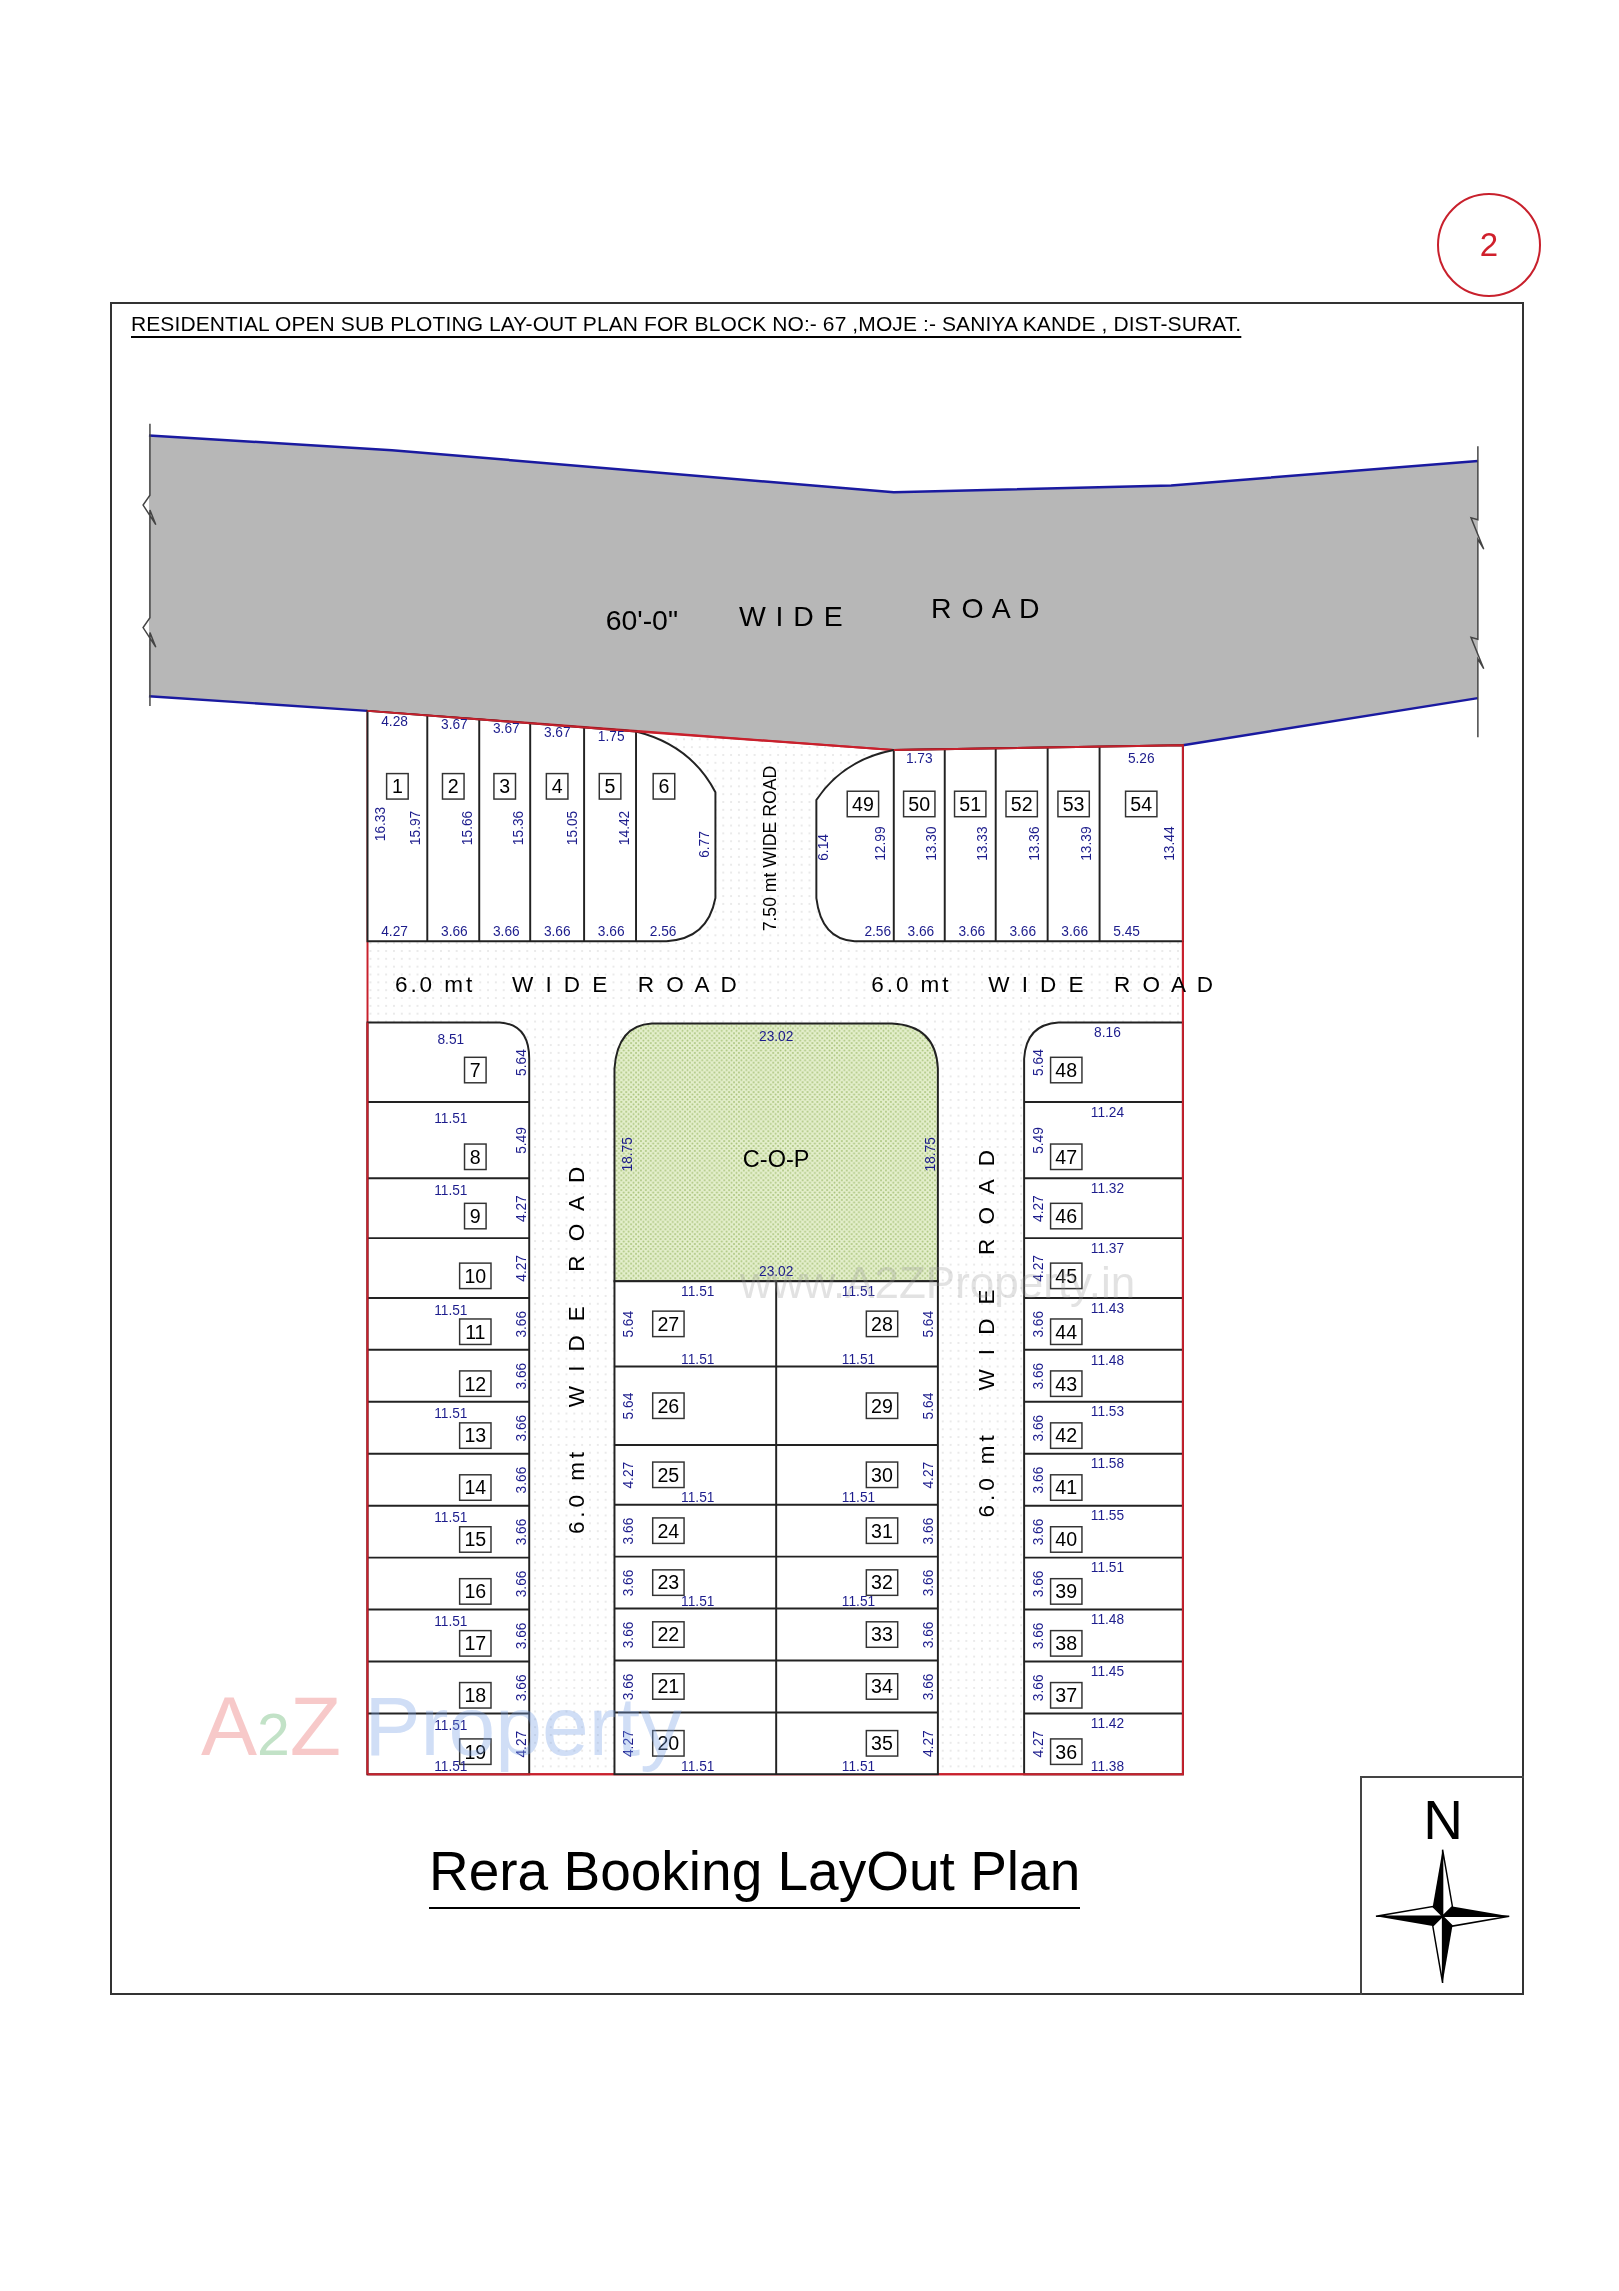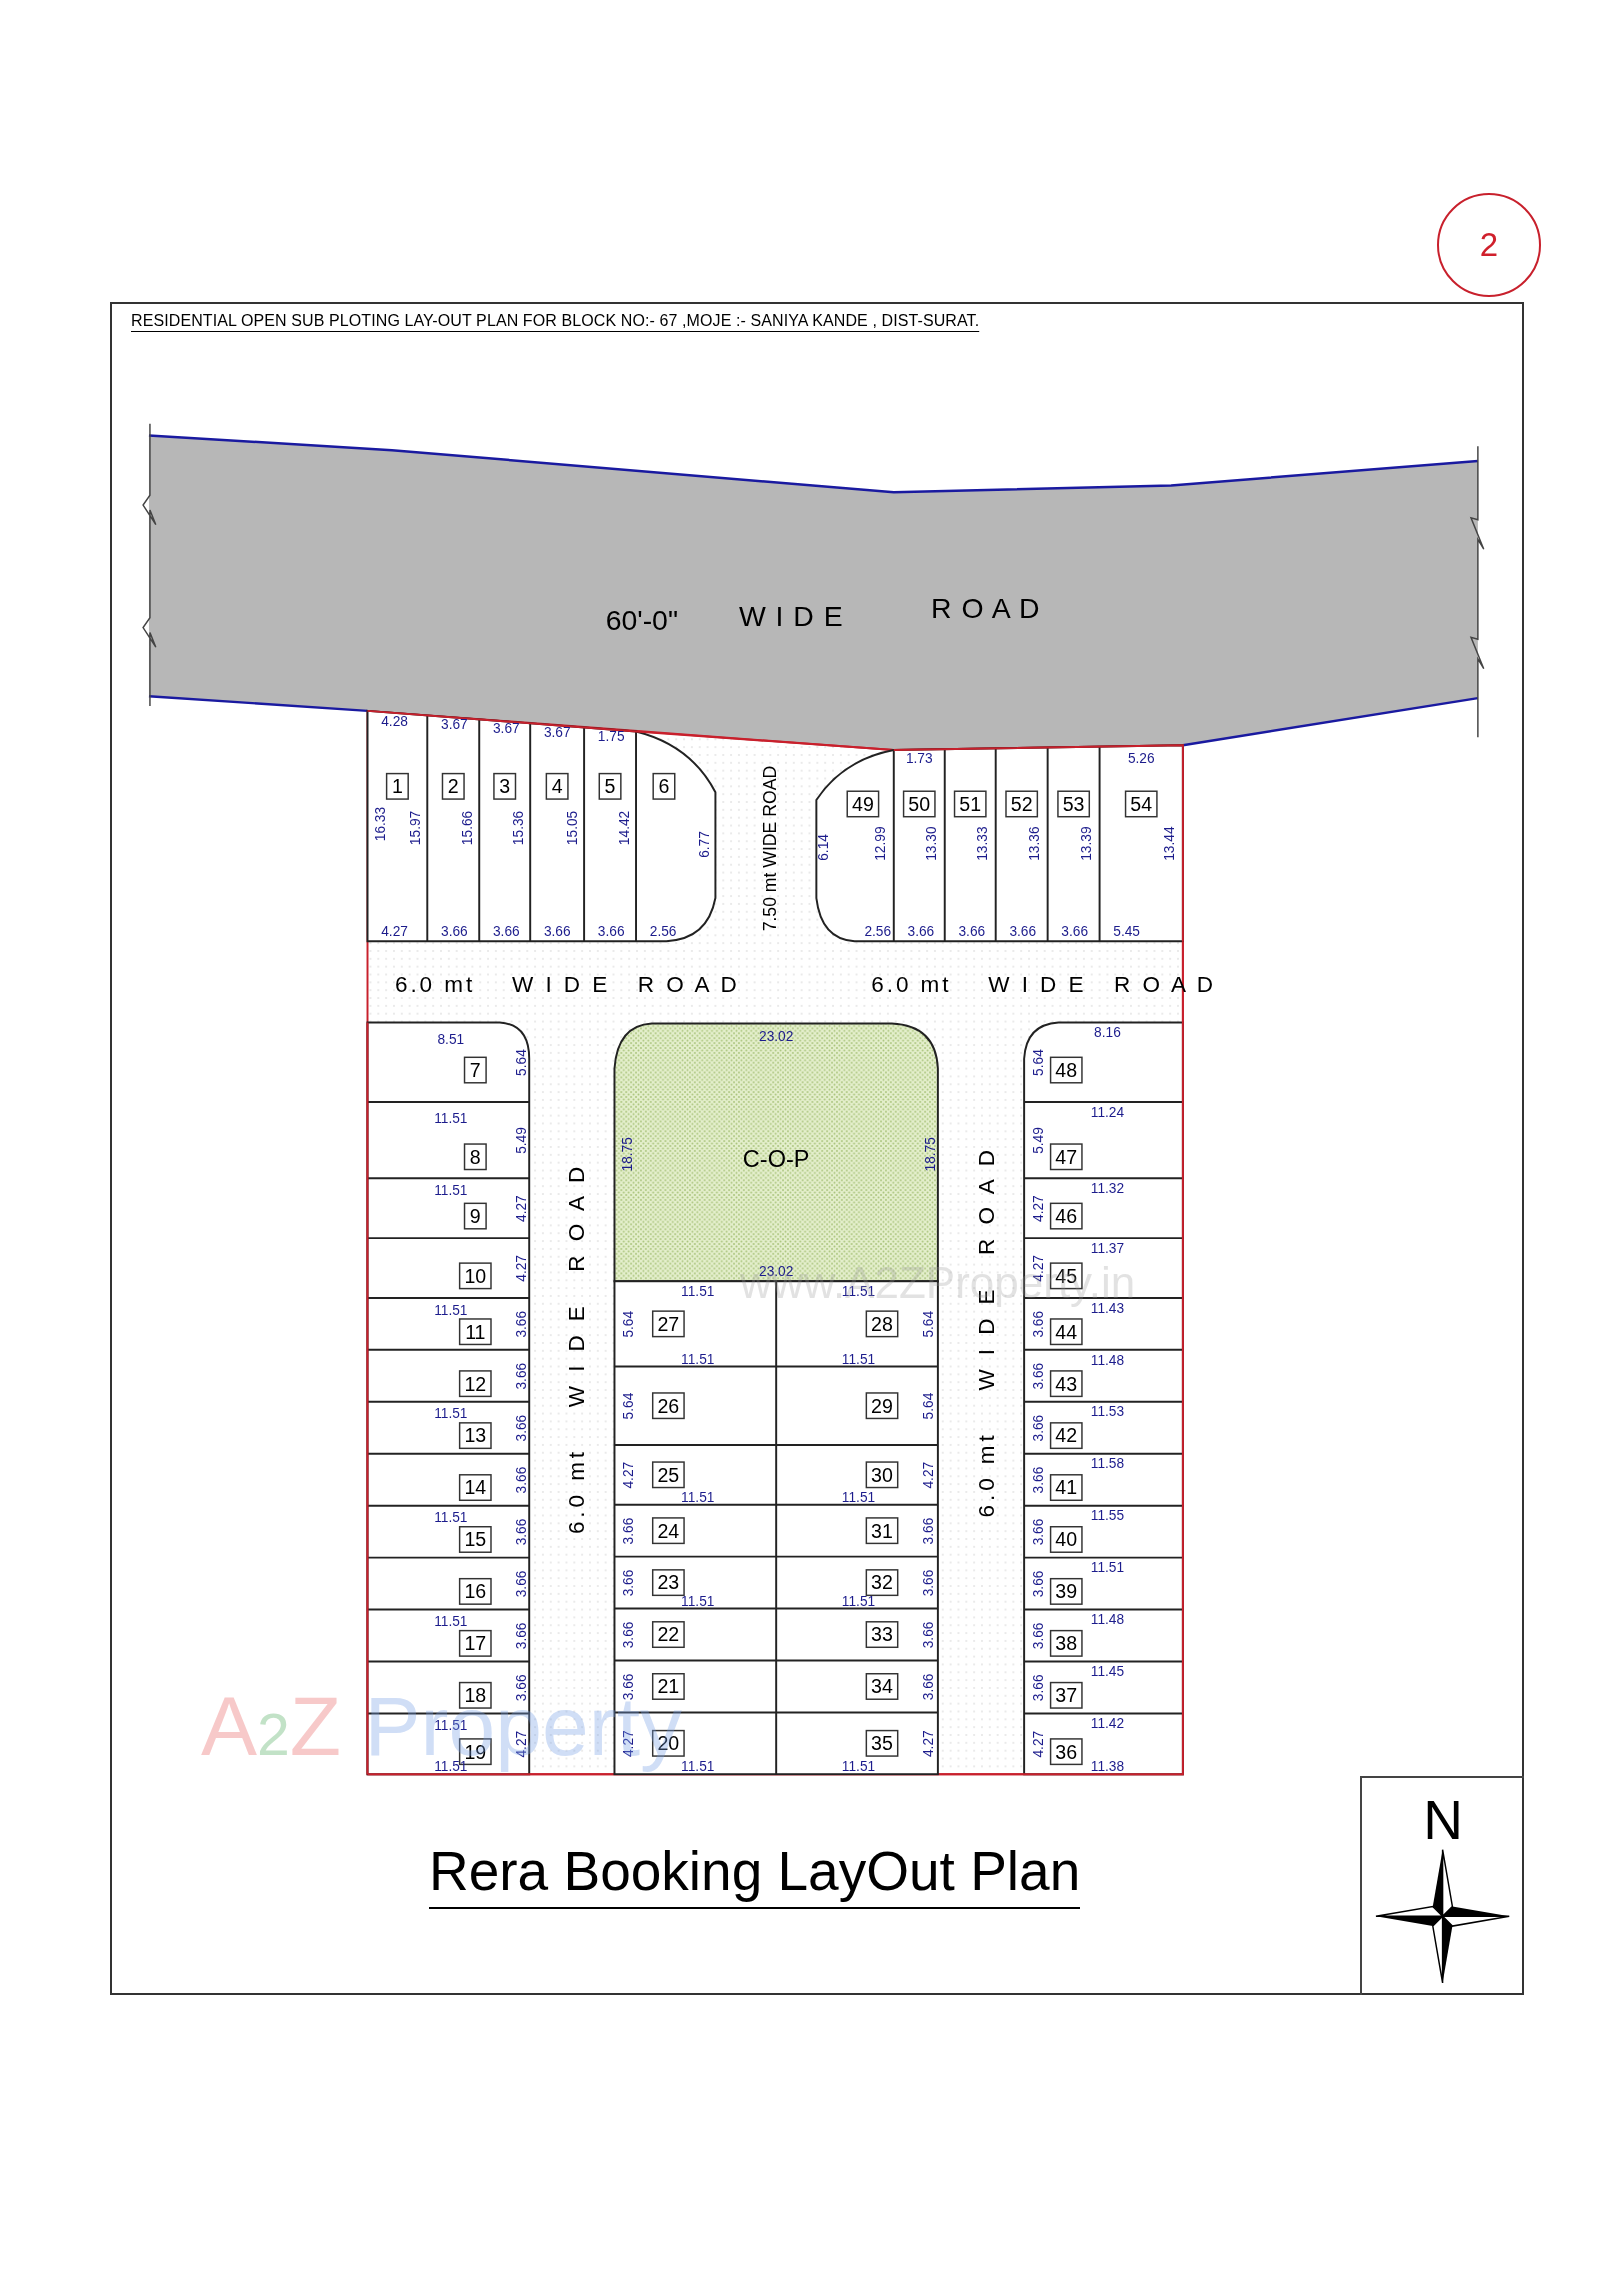--- a/index.html
+++ b/index.html
@@ -4,21 +4,21 @@
 <style>
   html, body { margin: 0; padding: 0; background: #ffffff; }
   body { width: 1619px; height: 2292px; position: relative; overflow: hidden;
          font-family: "Liberation Sans", sans-serif; }
   #plan { position: absolute; left: 0; top: 0; }
   .sheet-badge { position: absolute; left: 1437px; top: 193px; width: 104px; height: 104px;
                  border: 2px solid #c8202c; border-radius: 50%; box-sizing: border-box;
                  color: #d0202c; font-size: 33px; display: flex; align-items: center; justify-content: center; }
   .frame { position: absolute; left: 110px; top: 302px; width: 1414px; height: 1693px;
            border: 2px solid #333; box-sizing: border-box; }
-  .header-title { position: absolute; left: 131px; top: 312px; font-size: 16px; color: #000;
+  .header-title { position: absolute; left: 131px; top: 312px; font-size: 21px; color: #000;
                   text-decoration: underline; text-underline-offset: 4.9px; white-space: nowrap; letter-spacing: 0.1px; }
   .plan-title { position: absolute; left: 429px; top: 1840px; font-size: 55px; color: #000;
                 white-space: nowrap; border-bottom: 2px solid #000; padding-bottom: 3.9px; line-height: 1.15; text-align: right; }
   .north-box { position: absolute; left: 1360px; top: 1776px; width: 164px; height: 219px;
                border: 2px solid #444; border-right: none; border-bottom: none; box-sizing: border-box; }
   .north-letter { position: absolute; left: 0; right: 0; top: 9.8px; text-align: center; font-size: 55px; color: #000; }
   .wm-a2z { position: absolute; left: 201px; top: 1684px; font-size: 84px; font-weight: normal; white-space: nowrap; line-height: 1; }
   .wm-url { position: absolute; left: 740px; top: 1258px; font-size: 44px; color: rgba(150,150,150,0.28); white-space: nowrap; }
 </style>
 </head>

